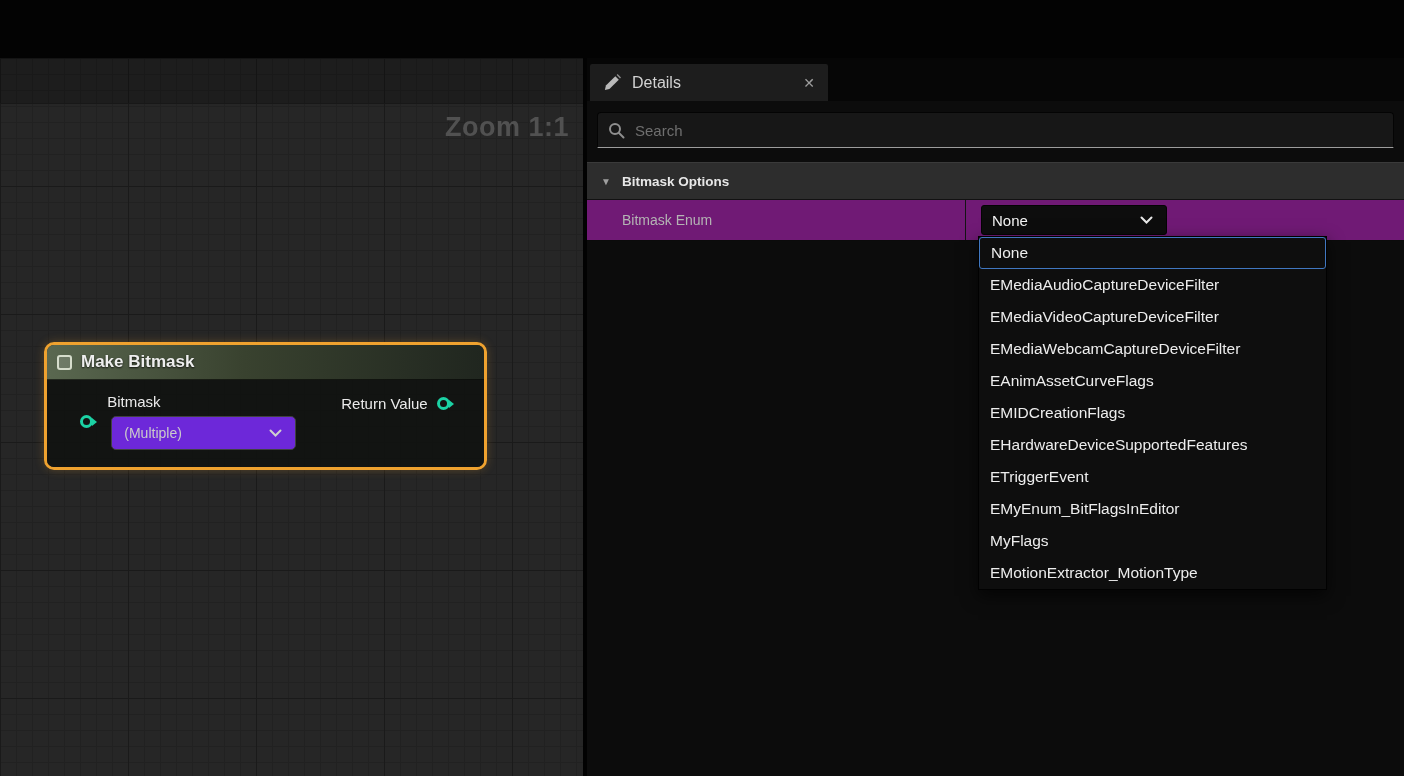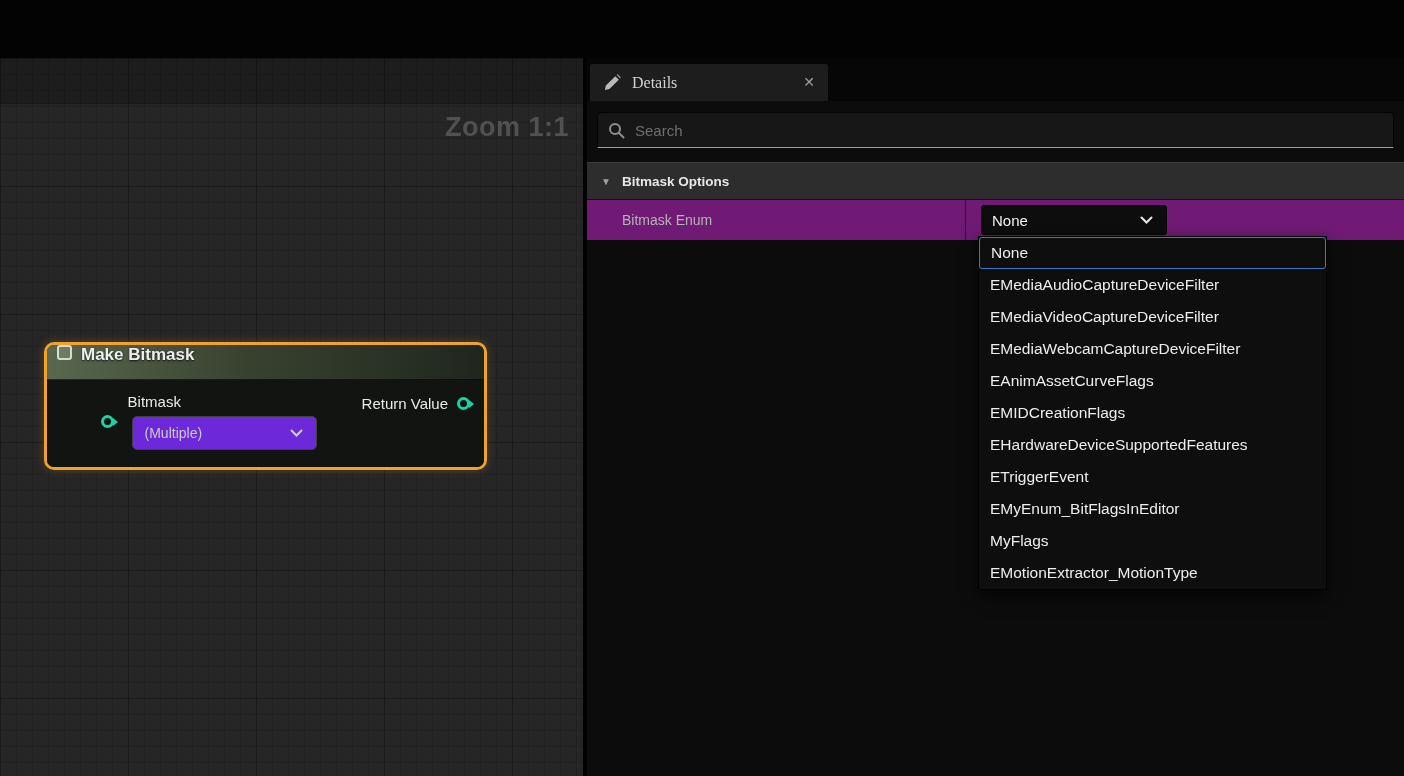--- a/index.html
+++ b/index.html
@@ -41,35 +41,35 @@
     position:absolute; left:44px; top:284px; width:443px;
     border:3px solid var(--color-selection-orange, #EFA22F);
     border-radius:10px;
     box-shadow:0 0 10px rgba(239,162,47,0.25);
     overflow:hidden;
   }
   .node-header {
     height:35px;
     background:linear-gradient(90deg, #5a6850 0%, #39422f 45%, #20261f 100%);
     border-bottom:1px solid rgba(0,0,0,0.6);
-    display:flex; gap:9px; padding:0 10px;
+    display:flex; align-items:center; gap:9px; padding:0 10px;
   }
   .node-header-icon {
     width:15px; height:15px;
     border:2px solid #d6ddcc; border-radius:3px;
     background:rgba(255,255,255,0.14);
     flex:0 0 auto;
   }
   .node-title {
     font-size:17px; font-weight:bold; color:#eeeeee;
     text-shadow:0 1px 2px rgba(0,0,0,0.8);
   }
   .node-body {
     background:rgba(17,19,17,0.95);
-    display:flex; justify-content:flex-end; align-items:flex-start;
+    display:flex; justify-content:center; align-items:flex-start;
     padding:13px 12px 17px 13px;
   }
   .pin {
     position:relative; width:13px; height:13px;
     border:3px solid var(--color-pin-teal, #1BD2A4);
     border-radius:50%;
     flex:0 0 auto;
   }
   .pin::after {
     content:''; position:absolute; right:-7px; top:50%; transform:translateY(-50%);
@@ -90,21 +90,21 @@
   .pin-group-right { display:flex; align-items:center; gap:9px; margin-top:2px; padding-right:2px;padding-left:45px; }
 
   .chevron-svg { display:block; }
 
   
   .details {
     position:absolute; left:583px; top:58px; width:821px; height:718px;
     background:#0c0c0c;
     border-left:4px solid #020202;
   }
-  .tab-row { height:43px; background:#060606; display:flex; align-items:flex-end;font-family:Liberation Serif, serif; }
+  .tab-row { height:43px; background:#060606; display:flex; align-items:flex-end; }
   .tab {
     margin-left:3px; width:238px; height:37px;
     background:#1d1d1d; border-radius:2px 2px 0 0;
     display:flex; align-items:center; padding:0 13px;
   }
   .tab-icon { margin-right:11px; display:block; }
   .tab-title { font-size:16px; color:#d2d2d2; }
   .tab-close { margin-left:auto; color:#9e9e9e; font-size:14px; line-height:1; cursor:default; }
 
   .search-row { padding:11px 0 0 10px; }

